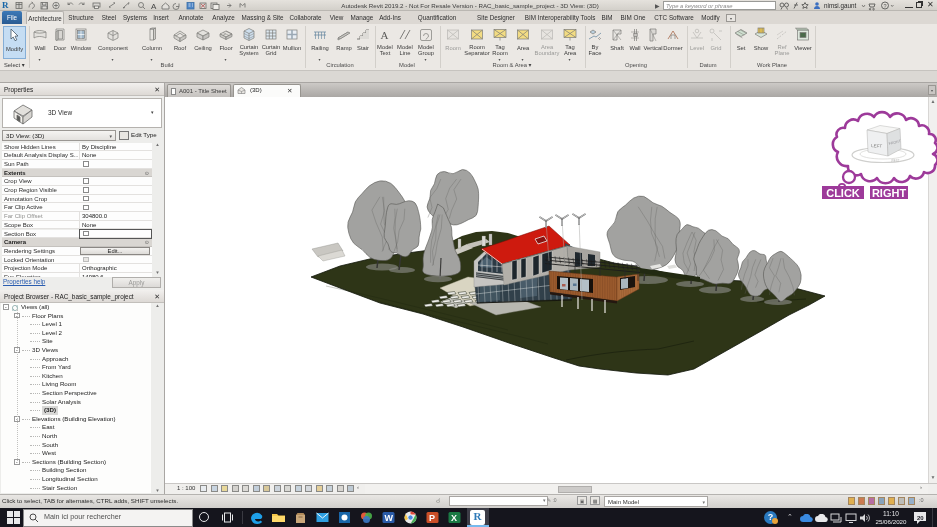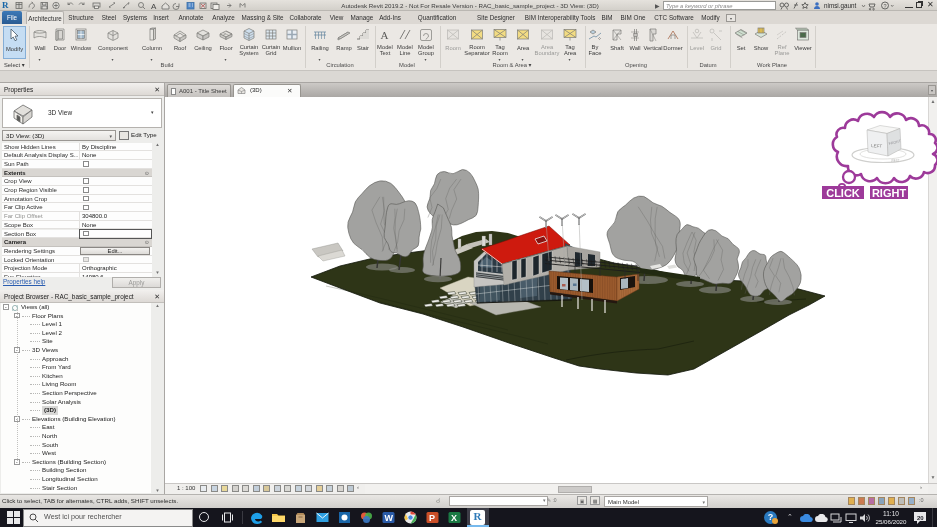--- a/index.html
+++ b/index.html
@@ -709,21 +709,21 @@
       <rect x="7" y="0" width="6" height="6"></rect>
       <rect x="0" y="7" width="6" height="6"></rect>
       <rect x="7" y="7" width="6" height="6"></rect>
     </g>
   </svg>
 <div class="a" style="left:23px;top:509px;width:170px;height:18px;background:#f4f3f2;border:1px solid #8a8a8a"></div>
 <svg class="a" style="left:29px;top:513px" width="10" height="10" viewBox="0 0 10 10">
     <circle cx="4" cy="4" r="3" fill="none" stroke="#4a4a4a" stroke-width="1"></circle>
     <path d="M6.3 6.3L9 9" stroke="#4a4a4a" stroke-width="1"></path>
   </svg>
-<div class="a" style="left:44px;top:512px;font-size:7.2px;color:#4f4f4f">West ici pour rechercher</div>
+<div class="a" style="left:44px;top:512px;font-size:7.2px;color:#4f4f4f">Main ici pour rechercher</div>
 <div class="a" style="left:199px;top:512px;width:10px;height:10px;border:1.4px solid #e8e8ea;border-radius:50%"></div>
 <svg class="a" style="left:222px;top:512px" width="11" height="11" viewBox="0 0 11 11">
     <g fill="none" stroke="#e8e8ea" stroke-width="1">
       <rect x="2.5" y="1" width="6" height="9"></rect>
       <path d="M0.5 2.5v6M10.5 2.5v6"></path>
     </g>
   </svg>
 <div class="a" style="left:242px;top:511px;width:1px;height:13px;background:#3a3a42"></div>
 <svg class="a" style="left:249px;top:510px" width="15" height="15" viewBox="0 0 15 15">
     <path d="M2 8a6 6 0 0 1 11-2.5c.8 2-.5 3.5-2.5 3.5H6c0 1.5 1.5 2.5 3 2.5 1 0 2-.3 2.6-1l1.6 1.6A7 7 0 0 1 8.5 14 6 6 0 0 1 2 8z" fill="#1e9fe8"></path>

